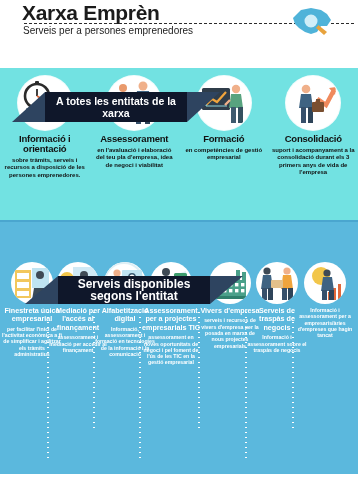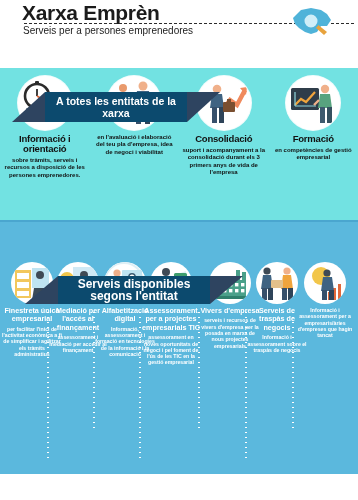--- a/index.html
+++ b/index.html
@@ -29,21 +29,21 @@
   .map-mark{position:absolute;left:287px;top:4px;width:46px;height:40px;}
   .dots-right{
     position:absolute;left:330px;top:22px;width:26px;height:3px;
     background-image:radial-gradient(#2b2b2b 42%, transparent 45%);
     background-size:5px 3px;background-repeat:repeat-x;
   }
 
   
   .ribbon-wrap{position:relative;height:0;}
   .ribbon{
-    position:absolute;background:#0c4a6e;color:#fff;
+    position:absolute;background:#0f172a;color:#fff;
     text-align:center;font-weight:bold;z-index:6;
     display:flex;align-items:center;justify-content:center;
   }
   .ribbon .tail-l,.ribbon .tail-r{
     position:absolute;top:0;width:0;height:0;border-style:solid;
   }
   .ribbon .tail-l{left:-32px;border-width:0 0 25px 32px;border-color:transparent transparent #2e4460 transparent;}
   .ribbon .tail-r{right:-32px;border-width:25px 32px 0 0;border-color:#2e4460 transparent transparent transparent;}
 
   #ribbon1{left:45px;top:44px;width:130px;height:30px;font-size:10.5px;line-height:12px;padding:0 6px;}
@@ -164,56 +164,57 @@
           <circle cx="16" cy="12" r="4" fill="#e99a6c"></circle>
           <path d="M11 17 h10 l2 11 h-14 z" fill="#e8663f"></path>
           <rect x="22" y="20" width="12" height="9" fill="#4a6a86"></rect>
           <circle cx="36" cy="10" r="4.5" fill="#f0b08a"></circle>
           <path d="M30 15 h12 l3 17 h-18 z" fill="#3f6382"></path>
           <rect x="29" y="30" width="5" height="18" fill="#37506b"></rect>
           <rect x="38" y="30" width="5" height="18" fill="#2e4459"></rect>
           <rect x="30" y="26" width="11" height="9" rx="1" fill="#6b4b33"></rect>
         </svg>
       </div>
+      <h3>Assessorament</h3>
       <p>en l'avaluació i elaboració del teu pla d'empresa, idea de negoci i viabilitat</p>
-    </div>
-
-    <div class="card">
-      <div class="circle">
-        <svg viewBox="0 0 54 54" width="54" height="54">
-          <polyline points="24,36 33,24 40,29 48,14" fill="none" stroke="#f08a5d" stroke-width="4.5"></polyline>
-          <polygon points="43,12 50,11 49,19" fill="#f08a5d"></polygon>
-          <circle cx="20" cy="13" r="4.3" fill="#f0b08a"></circle>
-          <path d="M15 18 h10 l2 14 h-14 z" fill="#3f6382"></path>
-          <rect x="15" y="31" width="5" height="16" fill="#37506b"></rect>
-          <rect x="22" y="31" width="5" height="16" fill="#2e4459"></rect>
-          <rect x="26" y="26" width="12" height="10" rx="1" fill="#7a4f30"></rect>
-          <rect x="30" y="23" width="4" height="4" fill="#7a4f30"></rect>
-        </svg>
-      </div>
-      <h3>Consolidació</h3>
-      <p>suport i acompanyament a la consolidació durant els 3 primers anys de vida de l'empresa</p>
     </div>
 
     <div class="card">
       <div class="circle">
         <svg viewBox="0 0 54 54" width="54" height="54">
           <rect x="5" y="12" width="28" height="22" rx="1.5" fill="#2f3d4a"></rect>
           <polyline points="9,29 15,23 20,26 29,16" fill="none" stroke="#f0a43c" stroke-width="2.2"></polyline>
           <line x1="9" y1="16" x2="9" y2="30" stroke="#8fd6dd" stroke-width="1.2"></line>
           <line x1="9" y1="30" x2="30" y2="30" stroke="#8fd6dd" stroke-width="1.2"></line>
           <circle cx="39" cy="13" r="4.2" fill="#f0b08a"></circle>
           <path d="M34 18 h10 l2 14 h-14 z" fill="#58a37f"></path>
           <rect x="34" y="31" width="5" height="16" fill="#3e5a6e"></rect>
           <rect x="41" y="31" width="5" height="16" fill="#34505f"></rect>
           <line x1="33" y1="24" x2="28" y2="29" stroke="#f0b08a" stroke-width="2.4"></line>
         </svg>
       </div>
       <h3>Formació</h3>
       <p>en competències de gestió empresarial</p>
+    </div>
+
+    <div class="card">
+      <div class="circle">
+        <svg viewBox="0 0 54 54" width="54" height="54">
+          <polyline points="24,36 33,24 40,29 48,14" fill="none" stroke="#f08a5d" stroke-width="4.5"></polyline>
+          <polygon points="43,12 50,11 49,19" fill="#f08a5d"></polygon>
+          <circle cx="20" cy="13" r="4.3" fill="#f0b08a"></circle>
+          <path d="M15 18 h10 l2 14 h-14 z" fill="#3f6382"></path>
+          <rect x="15" y="31" width="5" height="16" fill="#37506b"></rect>
+          <rect x="22" y="31" width="5" height="16" fill="#2e4459"></rect>
+          <rect x="26" y="26" width="12" height="10" rx="1" fill="#7a4f30"></rect>
+          <rect x="30" y="23" width="4" height="4" fill="#7a4f30"></rect>
+        </svg>
+      </div>
+      <h3>Consolidació</h3>
+      <p>suport i acompanyament a la consolidació durant els 3 primers anys de vida de l'empresa</p>
     </div>
 
   </div>
 
   <div class="band-blue-top"></div>
   <div class="band-blue"></div>
 
   <div class="ribbon-wrap">
     <div class="ribbon" id="ribbon2">
       <span class="tail-l"></span>

